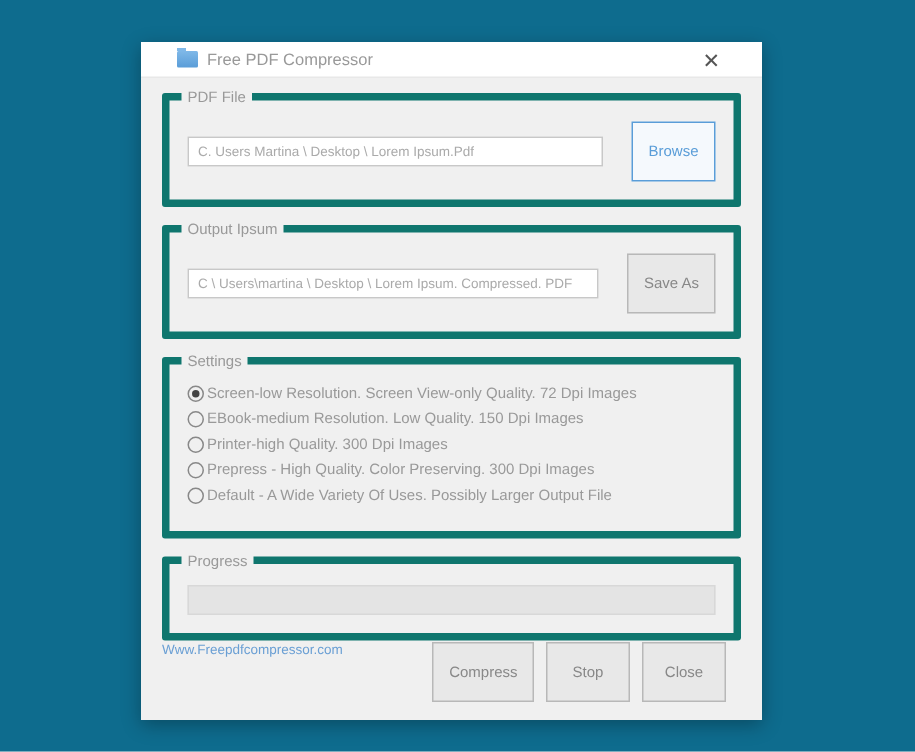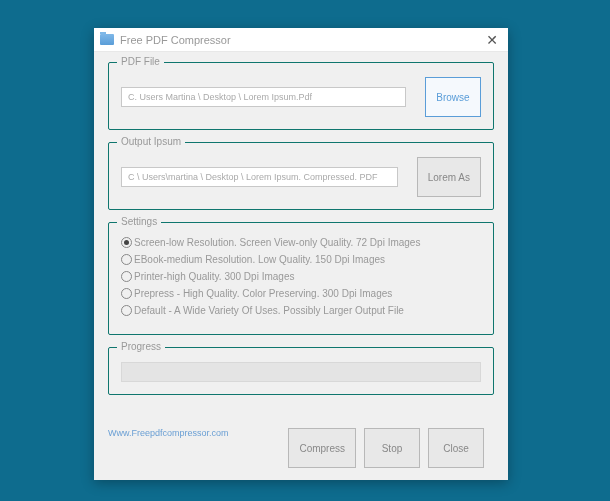--- a/index.html
+++ b/index.html
@@ -1,24 +1,24 @@
 <!DOCTYPE html>
 <html><head>
 <meta charset="utf-8">
 <style>
 * { box-sizing: border-box; margin: 0; padding: 0; font-family: Arial, sans-serif; }
 body { background: #0e6c8e; width: 610px; height: 501px; position: relative; }
 .window { position: absolute; left: 94px; top: 28px; width: 414px; height: 452px; background: #f0f0f0; box-shadow: 0 3px 12px rgba(0,0,0,0.3); }
-.titlebar { height: 24px; background: #fff; display: flex; align-items: center; padding: 0 6px; font-size: 11px; color: #999; border-bottom: 1px solid #e8e8e8; }
+.titlebar { height: 24px; background: #fff; display: flex; align-items: center; padding: 0 24px; font-size: 11px; color: #999; border-bottom: 1px solid #e8e8e8; }
 .titlebar .folder-icon { width: 14px; height: 11px; background: linear-gradient(#7fb8e8,#5a9dd8); border-radius: 1px; margin-right: 6px; position: relative; }
 .titlebar .folder-icon::before { content:''; position:absolute; top:-2px; left:0; width:6px; height:2px; background:#7fb8e8; }
 .titlebar .title { flex: 1; }
 .close-x { font-size: 14px; color: #555; cursor: pointer; padding: 0 4px; }
 .body { padding: 10px 14px; }
-.group { border: 1px solid #0f766e; border-radius: 2px; padding: 14px 12px 12px 12px; margin-bottom: 12px; position: relative; }
+.group { border: 5px solid #0f766e; border-radius: 2px; padding: 14px 12px 12px 12px; margin-bottom: 12px; position: relative; }
 .group-label { position: absolute; top: -7px; left: 8px; background: #f0f0f0; padding: 0 4px; font-size: 10px; color: #999; }
 .row { display: flex; gap: 19px; align-items: center; }
 .text-input { flex: 1; height: 20px; border: 1px solid #c8c8c8; background: #fff; font-size: 9px; color: #aaa; padding: 0 6px; }
 .btn { height: 40px; min-width: 56px; border: 1px solid #b8b8b8; background: #e8e8e8; font-size: 10px; color: #888; cursor: pointer; padding: 0 10px; }
 .btn.browse { border: 1px solid #5a9dd8; color: #5a9dd8; background: #f5f9fd; }
 .radio-row { display: flex; align-items: center; gap: 2px; margin-bottom: 6px; font-size: 10px; color: #999; }
 .radio { width: 11px; height: 11px; border: 1.5px solid #888; border-radius: 50%; display: inline-flex; align-items: center; justify-content: center; flex-shrink:0; }
 .radio.checked::after { content:''; width:5px; height:5px; background:#444; border-radius:50%; }
 .progress-track { height: 20px; background: #e4e4e4; border: 1px solid #d8d8d8; }
 .footer { position: absolute; bottom: 12px; left: 14px; right: 24px; display: flex; align-items: flex-start; gap: 8px; }
@@ -40,21 +40,21 @@
       <div class="row">
         <input class="text-input" value="C. Users Martina \ Desktop \ Lorem Ipsum.Pdf" style="">
         <button class="btn browse">Browse</button>
       </div>
     </div>
 
     <div class="group">
       <span class="group-label">Output Ipsum</span>
       <div class="row">
         <input class="text-input" value="C \ Users\martina \ Desktop \ Lorem Ipsum. Compressed. PDF" style="">
-        <button class="btn">Lorem As</button>
+        <button class="btn">Save As</button>
       </div>
     </div>
 
     <div class="group">
       <span class="group-label">Settings</span>
       <div id="radio-container">
           <div class="radio-row">
             <span class="radio checked"></span>
             <span>Screen-low Resolution. Screen View-only Quality. 72 Dpi Images</span>
           </div>

